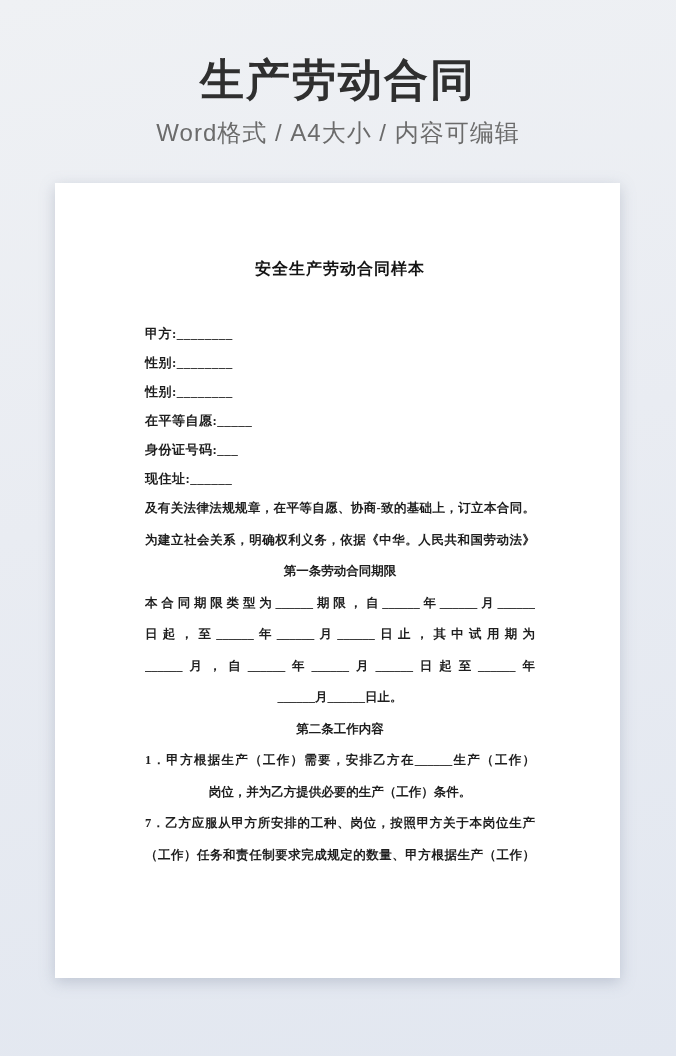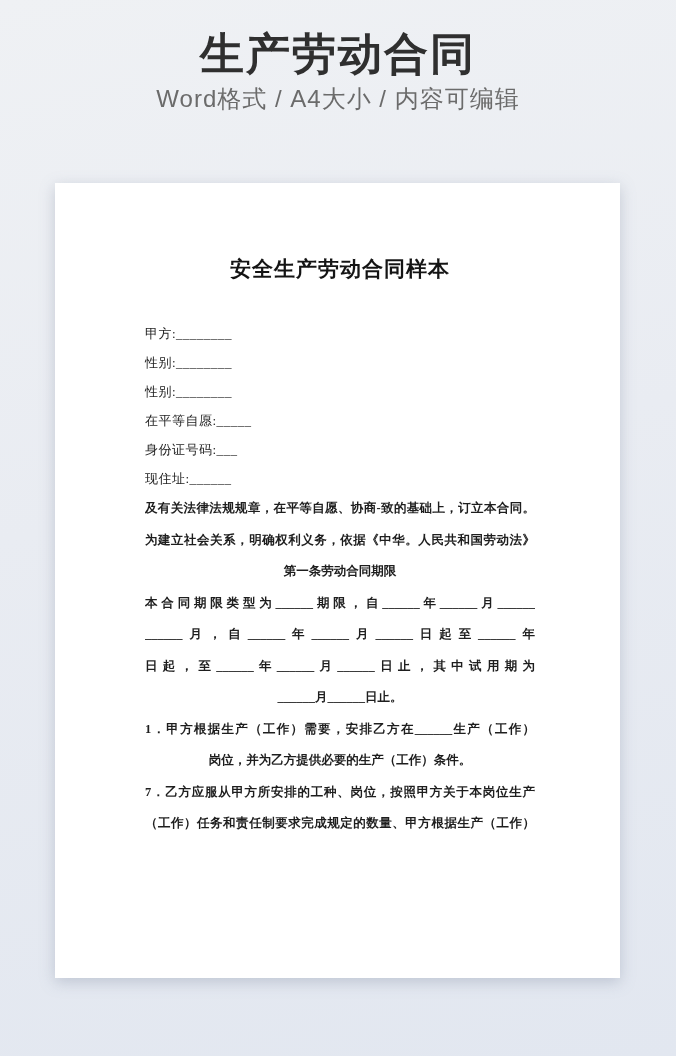--- a/index.html
+++ b/index.html
@@ -17,29 +17,29 @@
     font-family: "Liberation Sans", "DejaVu Sans", sans-serif;
   }
   
   .banner {
     position: absolute;
     top: 0; left: 0; right: 0;
     text-align: center;
   }
   .banner-title {
     margin: 0;
-    padding-top: 28px;
+    padding-top: 54px;
     font-size: 44px;
     line-height: 52px;
     font-weight: 800;
     color: #2f2f2f;
     letter-spacing: 2px;
   }
   .banner-subtitle {
-    margin: 6px 0 0 0;
+    margin: 14px 0 0 0;
     font-size: 24px;
     line-height: 26px;
     font-weight: 400;
     color: #6b6b6b;
     letter-spacing: 1px;
   }
   
   .doc-page {
     position: absolute;
     left: 55px;
@@ -49,35 +49,35 @@
     background: #ffffff;
     box-shadow: 0 4px 14px rgba(120, 132, 156, 0.35);
   }
   .doc-inner {
     padding: 72px 85px 0 90px;
     font-family: "Liberation Serif", "DejaVu Serif", serif;
     color: #1e1e1e;
   }
   .doc-title {
     margin: 0;
-    font-size: 21px;
+    font-size: 16px;
     line-height: 28px;
     font-weight: 700;
     text-align: center;
     letter-spacing: 1px;
     color: #141414;
   }
   .fields {
     margin-top: 36px;
   }
   .field-line {
     font-size: 13px;
     line-height: 29px;
     height: 29px;
-    font-weight: 400;
+    font-weight: 700;
     letter-spacing: 0.5px;
     white-space: nowrap;
   }
   .doc-body {
     margin-top: 0;
   }
   .line {
     font-size: 12.5px;
     line-height: 31.5px;
     height: 31.5px;
@@ -115,23 +115,24 @@
         <div class="field-line">在平等自愿:_____</div>
         <div class="field-line">身份证号码:___</div>
         <div class="field-line">现住址:______</div>
       </div>
 
       <div class="doc-body">
         <div class="line jl">及有关法律法规规章，在平等自愿、协商-致的基础上，订立本合同。</div>
         <div class="line jl">为建立社会关系，明确权利义务，依据《中华。人民共和国劳动法》</div>
         <div class="line">第一条劳动合同期限</div>
         <div class="line jl">本合同期限类型为______期限，自______年______月______</div>
+        <div class="line jl">日起，至______年______月______日止，其中试用期为</div>
         <div class="line jl">______月，自______年______月______日起至______年</div>
-        <div class="line jl">日起，至______年______月______日止，其中试用期为</div>
         <div class="line">______月______日止。</div>
+        <div class="line">第二条工作内容</div>
         <div class="line jl">1．甲方根据生产（工作）需要，安排乙方在______生产（工作）</div>
         <div class="line">岗位，并为乙方提供必要的生产（工作）条件。</div>
         <div class="line jl">7．乙方应服从甲方所安排的工种、岗位，按照甲方关于本岗位生产</div>
         <div class="line jl">（工作）任务和责任制要求完成规定的数量、甲方根据生产（工作）</div>
       </div>
 
     </div>
   </div>
 
 </div>

